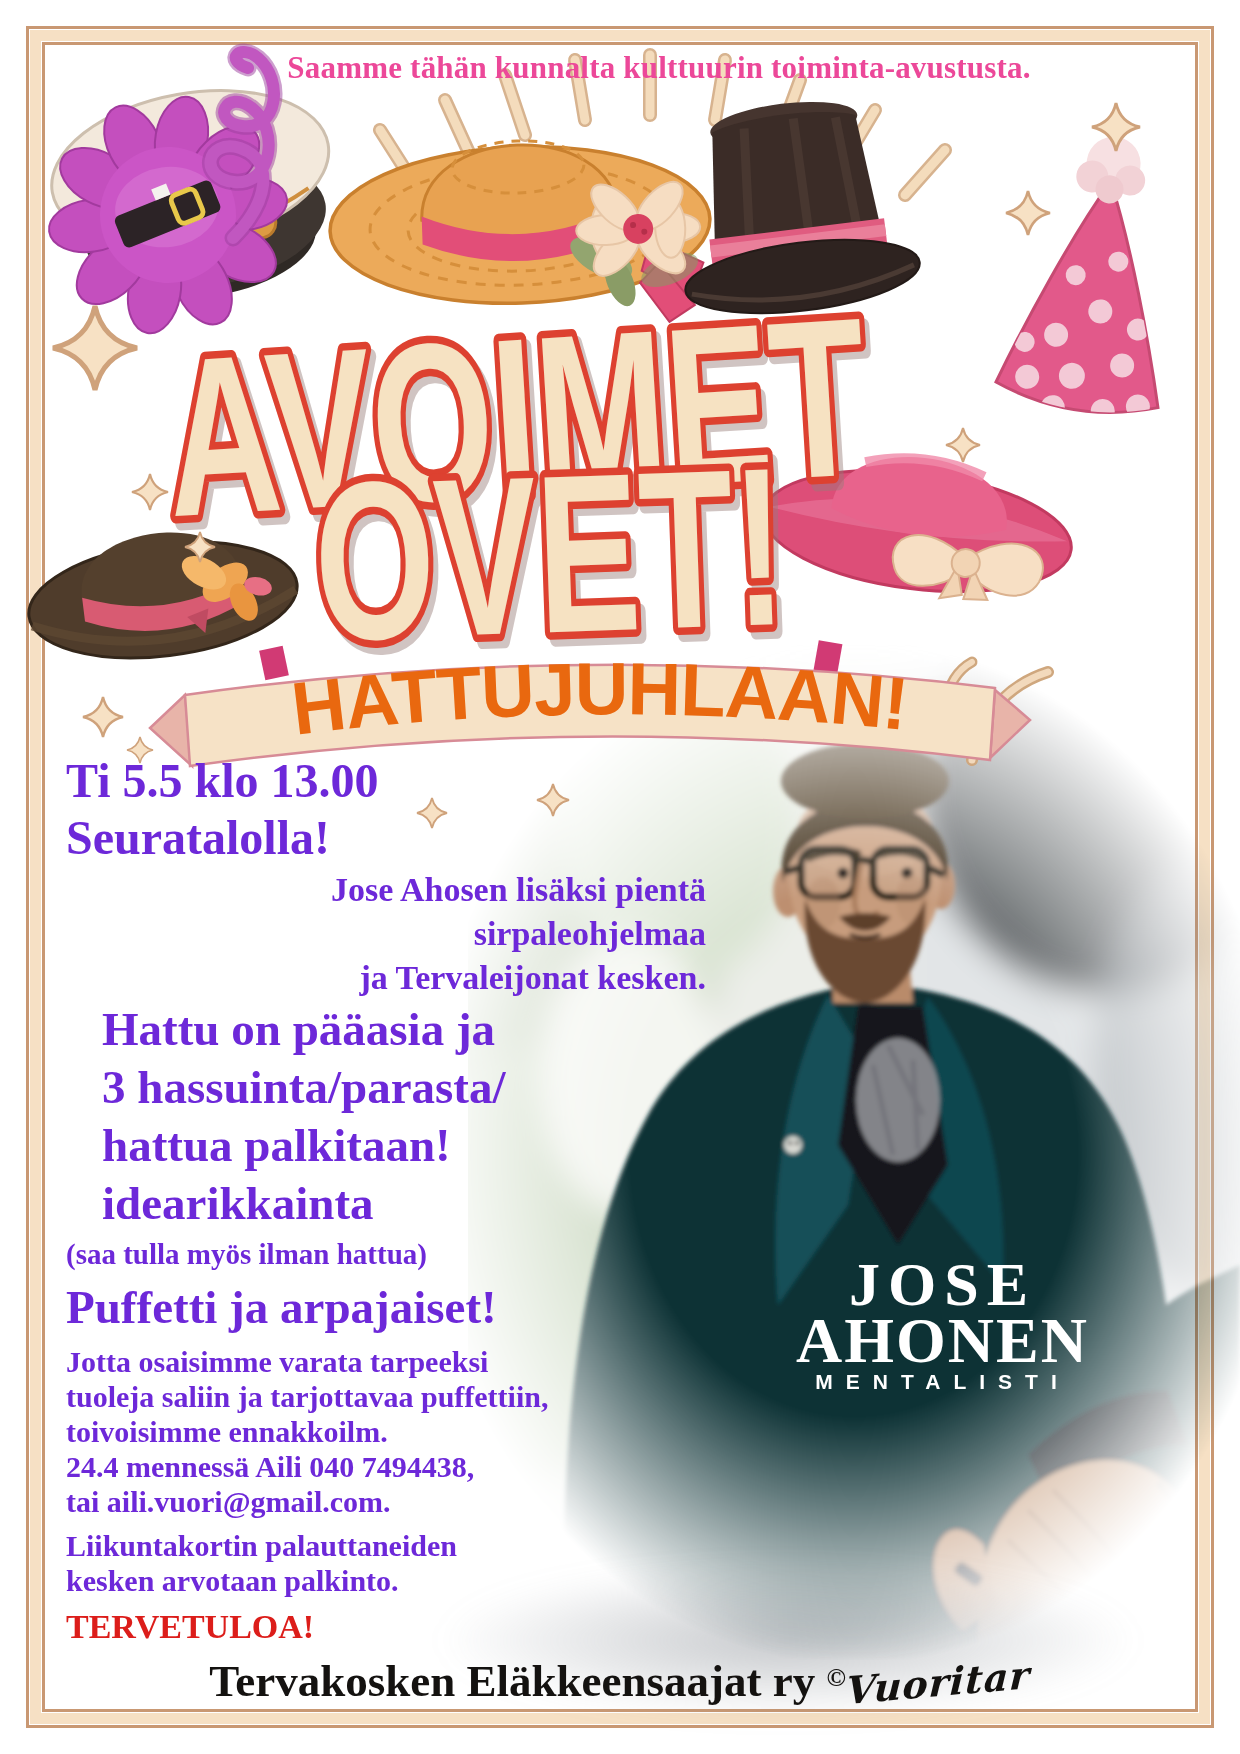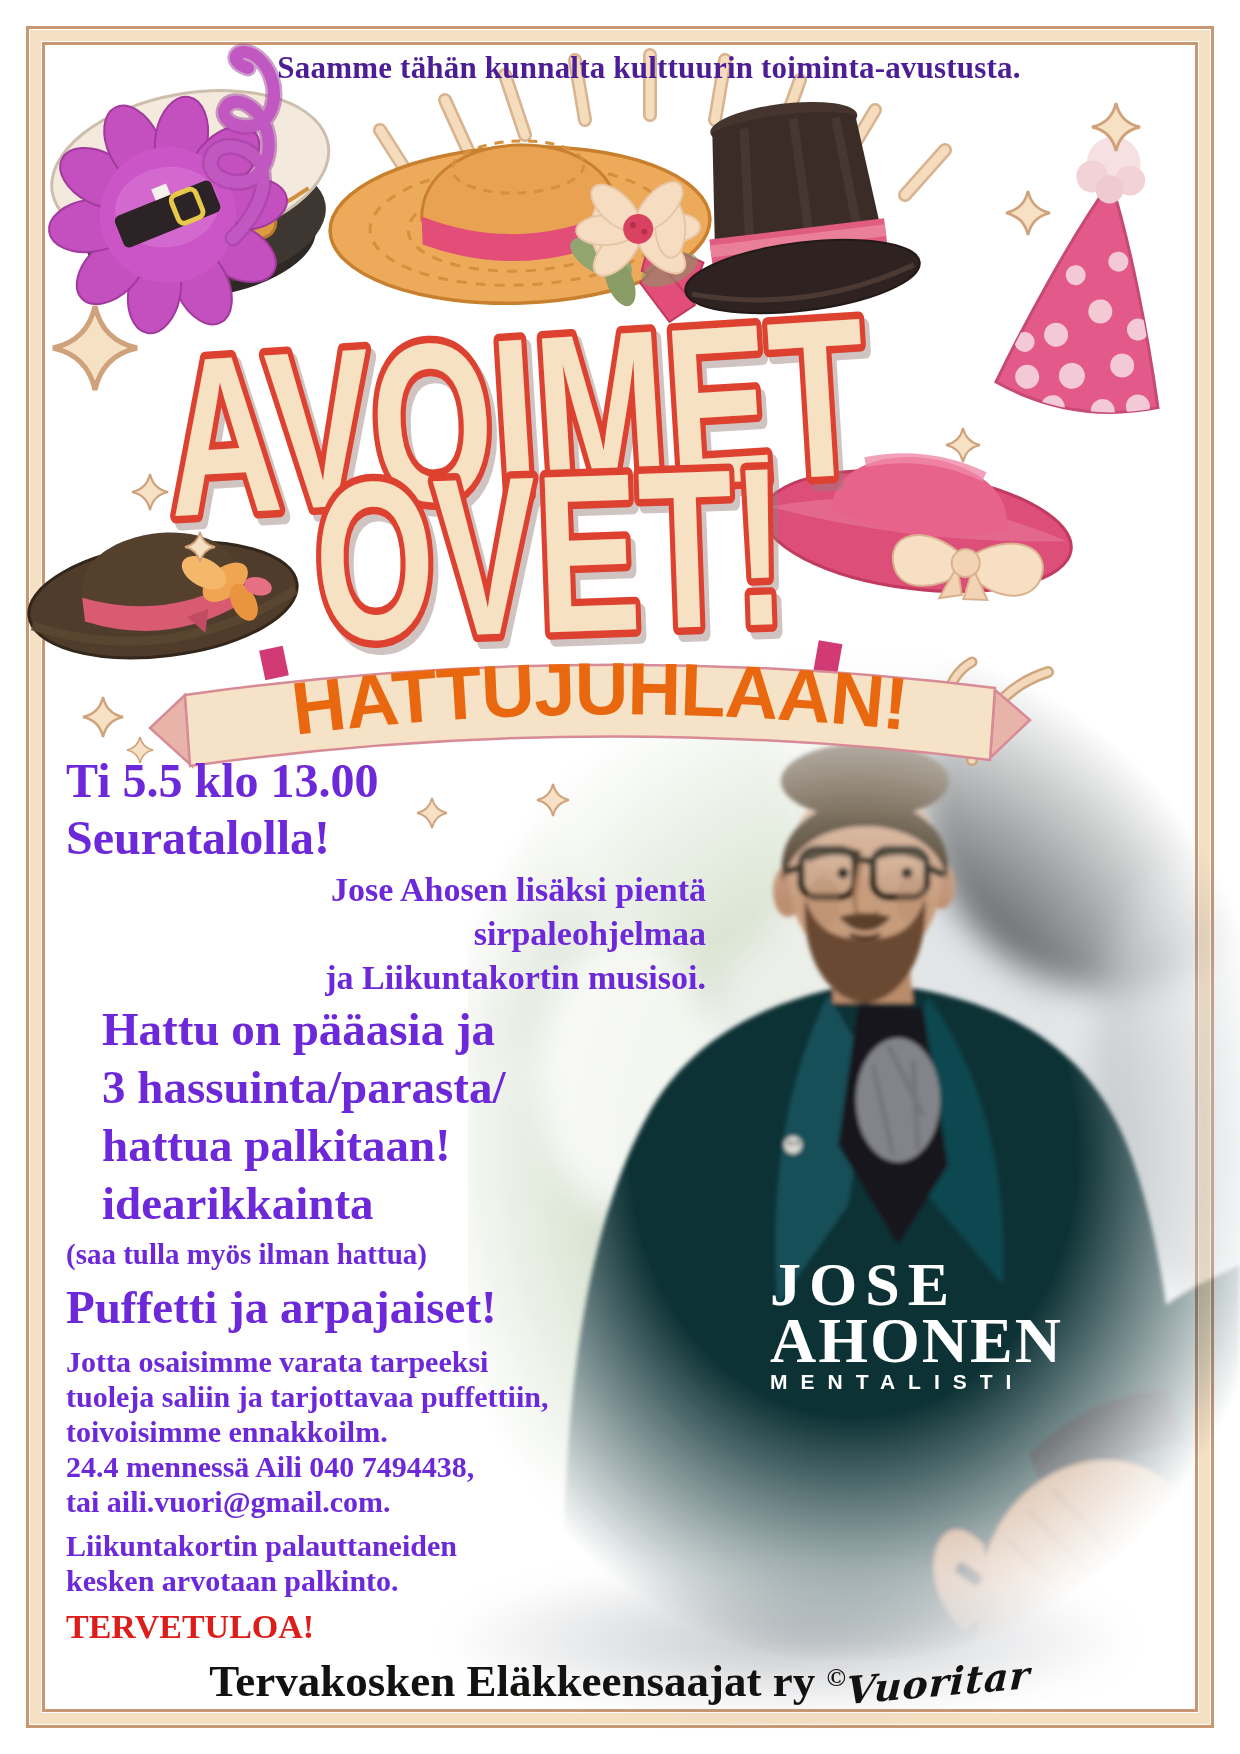--- a/index.html
+++ b/index.html
@@ -3,36 +3,36 @@
 <meta charset="utf-8">
 <style>
   html,body{margin:0;padding:0;}
   body{width:1240px;height:1754px;position:relative;background:#ffffff;overflow:hidden;
        font-family:"Liberation Serif",serif;}
   
   .frame-outer{position:absolute;inset:26px;border:3px solid #c99873;z-index:1;}
   .frame-band {position:absolute;inset:30px;border:11px solid #f6e0c4;z-index:1;}
   .frame-inner{position:absolute;inset:42px;border:3px solid #c99873;z-index:1;}
   
-  .funding{position:absolute;left:74px;top:50px;width:1150px;text-align:center;
-           font-size:31px;font-weight:bold;color:#4c1d95;z-index:7;letter-spacing:.2px;}
+  .funding{position:absolute;left:84px;top:50px;width:1150px;text-align:center;
+           font-size:31px;font-weight:bold;color:#ec4899;z-index:7;letter-spacing:.2px;}
   
   .photo{position:absolute;left:468px;top:645px;width:772px;height:1015px;z-index:2;
          -webkit-mask-image:radial-gradient(ellipse 58% 52% at 50% 50%, #000 50%, transparent 97%);
          mask-image:radial-gradient(ellipse 58% 52% at 50% 50%, #000 50%, transparent 97%);}
   .footer-shade{position:absolute;left:260px;top:1555px;width:880px;height:190px;z-index:2;
          background:radial-gradient(ellipse 55% 55% at 60% 45%, rgba(116,122,130,.42), rgba(255,255,255,0) 72%);
          filter:blur(14px);}
   
   .decor{position:absolute;left:0;top:0;z-index:3;pointer-events:none;}
   .title-text{font-family:"Liberation Sans",sans-serif;font-weight:bold;
               fill:#f6e2c2;stroke:#dd4130;paint-order:stroke;stroke-linejoin:round;}
   .banner-text{font-family:"Liberation Sans",sans-serif;font-weight:bold;fill:#e9680f;}
   
-  .logo{position:absolute;left:770px;top:1256px;width:345px;z-index:5;color:#ffffff;}
+  .logo{position:absolute;left:770px;top:1256px;width:345px;z-index:5;text-align:center;color:#ffffff;}
   .logo .l1{font-size:62px;font-weight:bold;line-height:56px;letter-spacing:8px;}
   .logo .l2{font-size:64px;font-weight:bold;line-height:58px;letter-spacing:2px;}
   .logo .l3{font-size:21px;font-weight:bold;letter-spacing:13px;
             font-family:"Liberation Sans",sans-serif;}
   
   .col{position:absolute;left:66px;width:640px;z-index:6;color:#6d28d9;font-weight:bold;}
   .b1{top:752px;font-size:48px;line-height:57px;}
   .b2{top:868px;font-size:34px;line-height:44px;}
   .b3{top:1000px;font-size:47px;line-height:58px;margin-left:36px;}
   .b4{top:1236px;font-size:29px;line-height:36px;}
@@ -339,21 +339,21 @@
 </div>
 
 <div class="col b1" style="position:absolute;">
   <div>Ti 5.5 klo 13.00</div>
   <div>Seuratalolla!</div>
 </div>
 
 <div class="col b2" style="position:absolute;text-align:right;">
   <div>Jose Ahosen lisäksi pientä</div>
   <div>sirpaleohjelmaa</div>
-  <div>ja Liikuntakortin musisoi.</div>
+  <div>ja Tervaleijonat kesken.</div>
 </div>
 
 <div class="col b3" style="position:absolute;">
   <div>Hattu on pääasia ja</div>
   <div>3 hassuinta/parasta/</div>
   <div>hattua palkitaan!</div>
   <div>idearikkainta</div>
 </div>
 
 <div class="col b4" style="position:absolute;">(saa tulla myös ilman hattua)</div>

